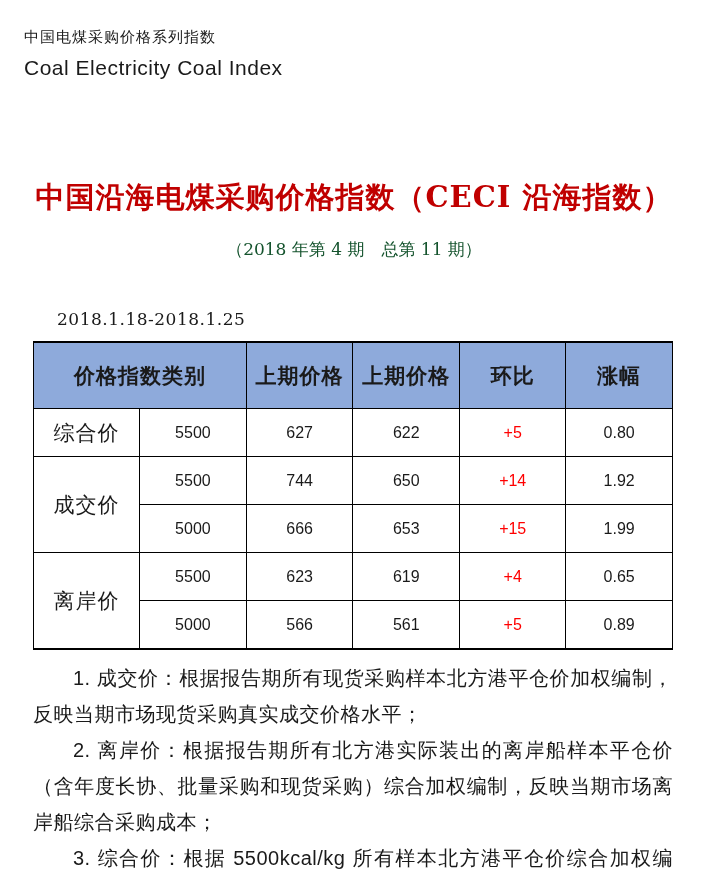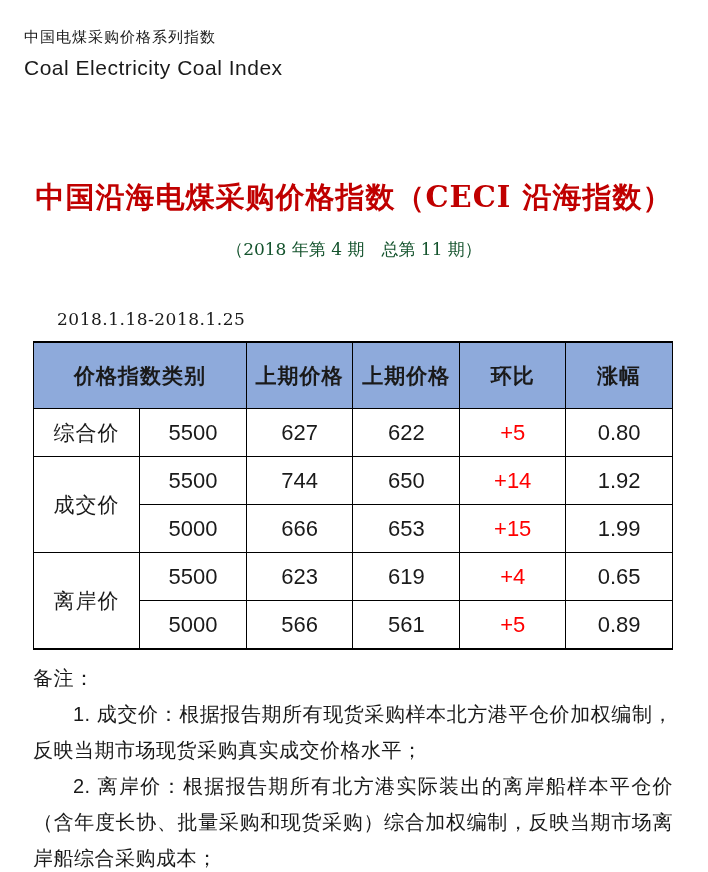--- a/index.html
+++ b/index.html
@@ -39,21 +39,21 @@
   .meta-period{padding-left:24px;letter-spacing:0.5px;}
   .meta-unit{letter-spacing:0.5px;}
   
   .tbl-wrap{margin:12px 35px 0 33px;}
   table{
     width:100%;border-collapse:collapse;table-layout:fixed;
     border-top:2px solid var(--border);border-bottom:2px solid var(--border);
   }
   th,td{
     border:1px solid var(--border);text-align:center;vertical-align:middle;
-    font-size:22px;padding:0;
+    font-size:16px;padding:0;
   }
   th{
     background:var(--header-bg);height:67px;font-weight:bold;font-size:21px;
     letter-spacing:1px;
   }
   td{height:48px;}
   td.cat{font-size:21px;letter-spacing:1px;}
   td.chg{color:var(--change-red);}
   
   .notes{
@@ -136,19 +136,18 @@
           <td>566</td>
           <td>561</td>
           <td class="chg">+5</td>
           <td>0.89</td>
         </tr>
       </tbody>
     </table>
   </div>
 
   <div class="notes">
-    <p class="notes-label">备注：</p>
     <p>1. 成交价：根据报告期所有现货采购样本北方港平仓价加权编制，反映当期市场现货采购真实成交价格水平；</p>
     <p>2. 离岸价：根据报告期所有北方港实际装出的离岸船样本平仓价（含年度长协、批量采购和现货采购）综合加权编制，反映当期市场离岸船综合采购成本；</p>
     <p>3. 综合价：根据 5500kcal/kg 所有样本北方港平仓价综合加权编制，反映北方港平仓综合采购价格水平。</p>
   </div>
 
 </div>
 
 </body></html>

